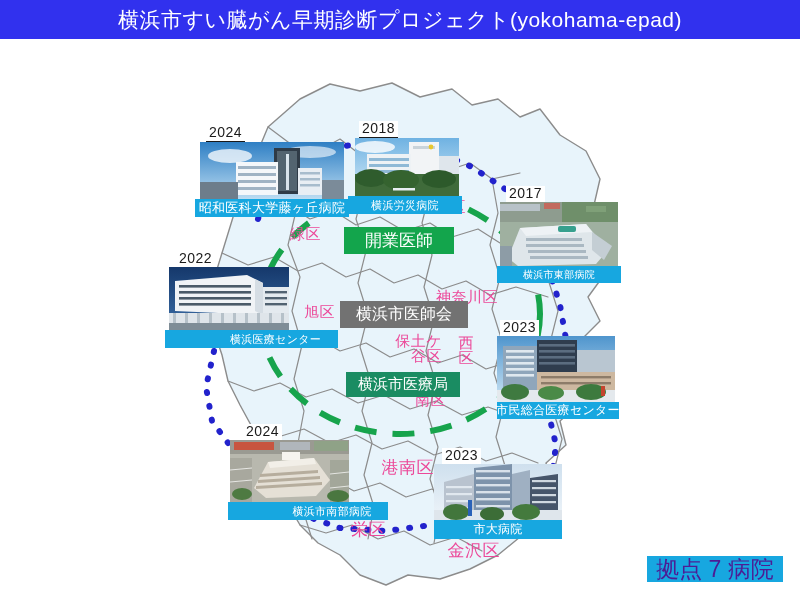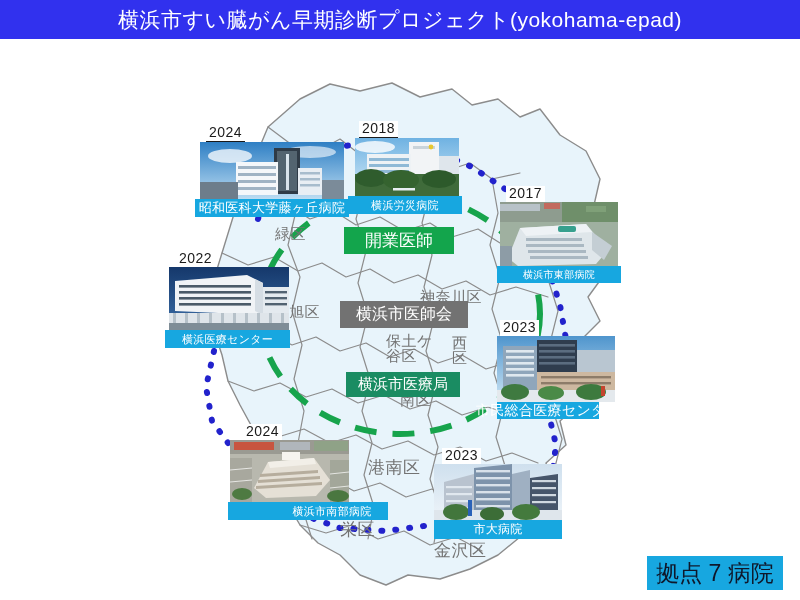--- a/index.html
+++ b/index.html
@@ -16,22 +16,22 @@
   }
   #title-text{
     color:#ffffff;font-size:21px;letter-spacing:0.5px;
     white-space:nowrap;font-weight:400;
   }
   
   #stage{position:absolute;left:0;top:39px;width:800px;height:561px;}
   #map-layer{position:absolute;left:0;top:0;width:800px;height:561px;}
   
   .ward{
-    position:absolute;color:#737373;font-size:15px;line-height:1.02;
-    text-align:left;white-space:pre-line;letter-spacing:0.5px;
+    position:absolute;color:#ec4899;font-size:15px;line-height:1.02;
+    text-align:right;white-space:pre-line;letter-spacing:0.5px;
   }
   .ward.big{font-size:17px;}
   
   .role-box{
     position:absolute;display:flex;align-items:center;justify-content:center;
     color:#ffffff;white-space:nowrap;
   }
   #role-kaigyo{
     left:344px;top:188px;width:110px;height:27px;background:#13a54c;font-size:17px;
   }
@@ -52,22 +52,22 @@
     position:absolute;overflow:hidden;background:#b9d2e6;
   }
   .photo svg{display:block;}
   .caption{
     position:absolute;background:#17a7e0;color:#ffffff;
     display:flex;align-items:center;justify-content:center;
     white-space:nowrap;letter-spacing:0.3px;
   }
   
   #footer-badge{
-    position:absolute;left:647px;top:556px;width:136px;height:34px;
-    background:#17a7e0;color:#0f172a;font-size:23px;
+    position:absolute;left:647px;top:556px;width:136px;height:26px;
+    background:#17a7e0;color:#4c1d95;font-size:23px;
     display:flex;align-items:center;justify-content:center;white-space:nowrap;
   }
 </style>
 </head>
 <body>
 
 <div id="title-bar">
   <span id="title-text">横浜市すい臓がん早期診断プロジェクト(yokohama-epad)</span>
 </div>
 
@@ -247,21 +247,21 @@
           <rect x="52" y="46" width="3" height="17"></rect>
             <rect x="64" y="46" width="3" height="17"></rect>
           <rect x="76" y="46" width="3" height="17"></rect>
             <rect x="88" y="46" width="3" height="17"></rect>
           <rect x="100" y="46" width="3" height="17"></rect>
             <rect x="112" y="46" width="3" height="17"></rect>
         </g>
         <rect x="0" y="56" width="120" height="7" fill="#7f8d97"></rect>
       </svg>
     </div>
-    <div class="caption" style="left:165px;top:291px;width:125px;height:18px;font-size:11px;">横浜医療センター</div>
+    <div class="caption" style="left:165px;top:291px;width:125px;height:18px;font-size:11px;padding-left:48px;">横浜医療センター</div>
   </div>
 
   <div class="hospital">
     <div class="year" style="left:500px;top:281px;">2023</div>
     <div class="photo" style="left:497px;top:297px;width:118px;height:66px;">
       <svg width="118" height="66" viewBox="0 0 118 66" xmlns="http://www.w3.org/2000/svg">
         <defs>
             <linearGradient id="sky5" x1="0" y1="0" x2="0" y2="1">
           <stop offset="0" stop-color="#4f95cd"></stop>
               <stop offset="1" stop-color="#cfe6f5"></stop>
@@ -287,21 +287,21 @@
             <rect x="44" y="46" width="70" height="2.4"></rect>
         </g>
         <rect x="80" y="14" width="38" height="22" fill="#b9c6d1"></rect>
         <rect x="0" y="54" width="118" height="12" fill="#e4e9ed"></rect>
         <ellipse cx="18" cy="56" rx="14" ry="8" fill="#3f7a40"></ellipse>
         <ellipse cx="54" cy="57" rx="13" ry="7" fill="#4a8a47"></ellipse>
         <ellipse cx="94" cy="56" rx="15" ry="8" fill="#3d7a3e"></ellipse>
         <rect x="104" y="50" width="4" height="10" fill="#c4452f"></rect>
       </svg>
     </div>
-    <div class="caption" style="left:497px;top:363px;width:102px;height:17px;font-size:14px;">市民総合医療センター</div>
+    <div class="caption" style="left:497px;top:363px;width:122px;height:17px;font-size:12px;">市民総合医療センター</div>
   </div>
 
   <div class="hospital">
     <div class="year" style="left:243px;top:385px;">2024</div>
     <div class="photo" style="left:230px;top:401px;width:119px;height:62px;">
       <svg width="119" height="62" viewBox="0 0 119 62" xmlns="http://www.w3.org/2000/svg">
         <rect width="119" height="62" fill="#b8b8ae"></rect>
         <rect x="0" y="0" width="119" height="14" fill="#9a9a92"></rect>
         <rect x="4" y="2" width="40" height="8" fill="#c8553f"></rect>
         <rect x="50" y="2" width="30" height="8" fill="#b0b6bb"></rect>

